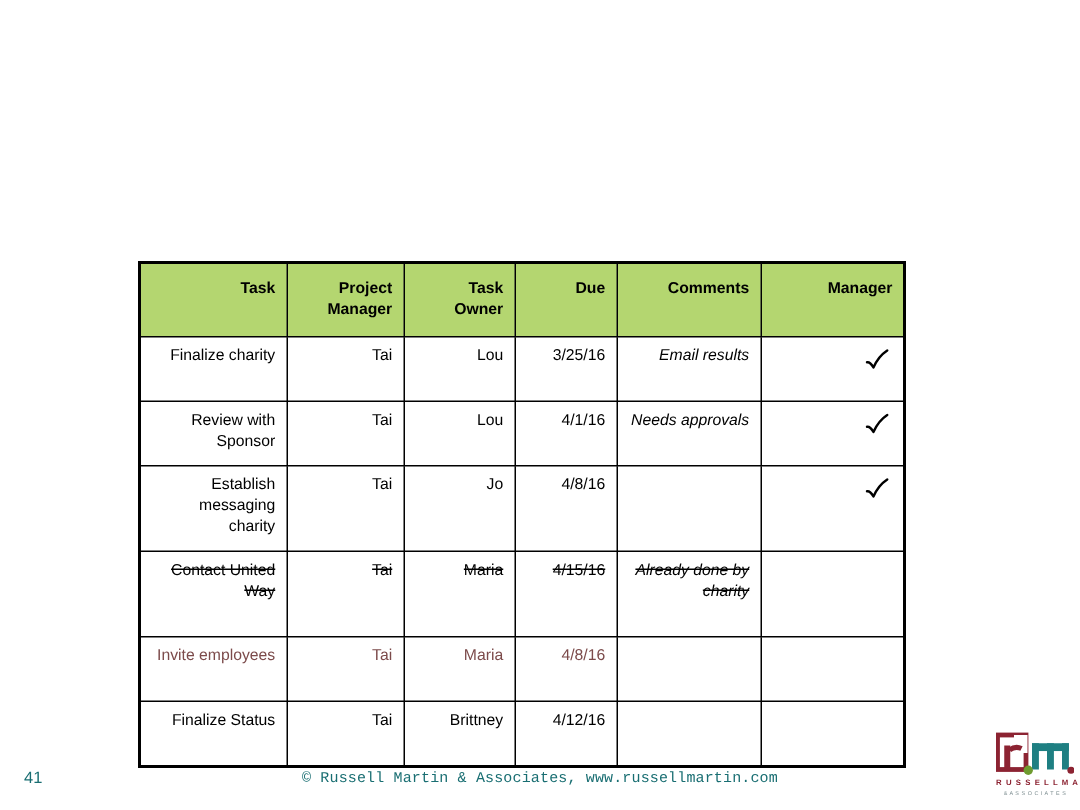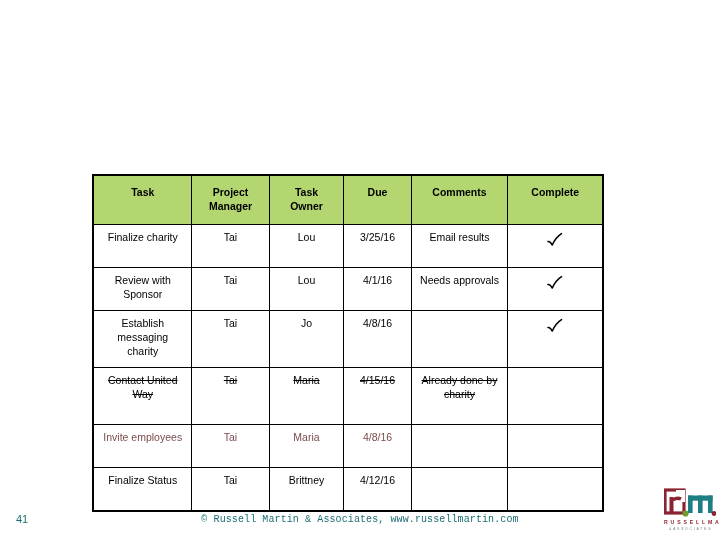--- a/index.html
+++ b/index.html
@@ -53,21 +53,21 @@
 
   table.status-table th,
   table.status-table td {
     border: 1.5px solid #000000;
     vertical-align: top;
     padding: 6px 7px 6px 8px;
     font-size: 10.5px;
     line-height: 1.33;
     color: #000000;
     font-weight: 400;
-    text-align: center;
+    text-align: right;
   }
 
   table.status-table thead th {
     background: #b4d670;
     font-weight: bold;
     font-size: 10.5px;
     padding-top: 10px;
     padding-bottom: 10px;
     height: 24px;
   }
@@ -82,21 +82,21 @@
 
   
   tr.r1 td { height: 30px; }
   tr.r2 td { height: 30px; }
   tr.r3 td { height: 44px; }
   tr.r4 td { height: 44px; }
   tr.r5 td { height: 30px; }
   tr.r6 td { height: 30px; }
 
   
-  td.italic, .italic { }
+  td.italic, .italic { font-style: italic; }
   tr.struck td, td.struck { text-decoration: line-through; }
   tr.muted td, td.muted { color: #7c4b4b; }
 
   td.complete-cell {
     text-align: center;
     vertical-align: middle;
     padding: 0;
   }
 
   .checkmark {
@@ -178,21 +178,21 @@
           <col class="c-comments">
           <col class="c-complete">
       </colgroup>
       <thead>
         <tr>
           <th>Task</th>
           <th>Project Manager</th>
           <th>Task Owner</th>
           <th>Due</th>
           <th>Comments</th>
-          <th>Complete</th>
+          <th>Manager</th>
         </tr>
       </thead>
       <tbody>
 
         <tr class="r1">
           <td>Finalize charity</td>
           <td>Tai</td>
           <td>Lou</td>
           <td>3/25/16</td>
           <td class="italic">Email results</td>

